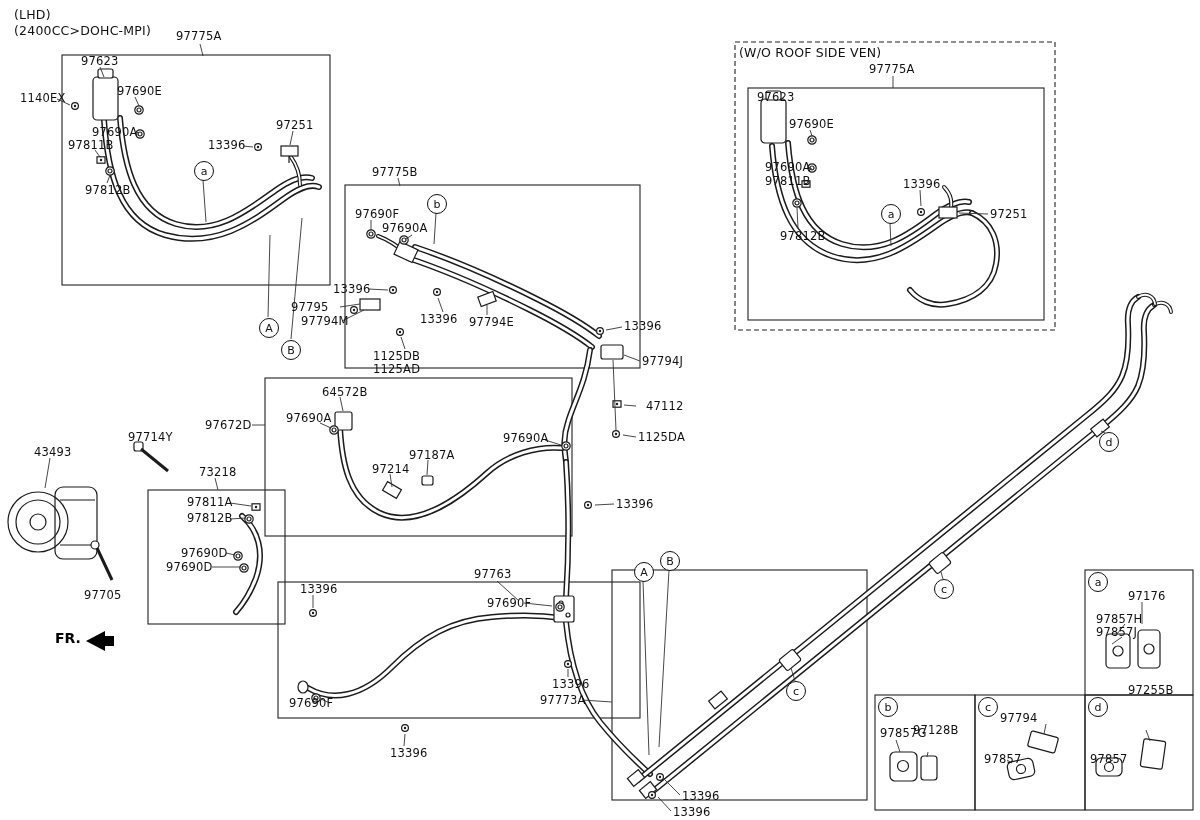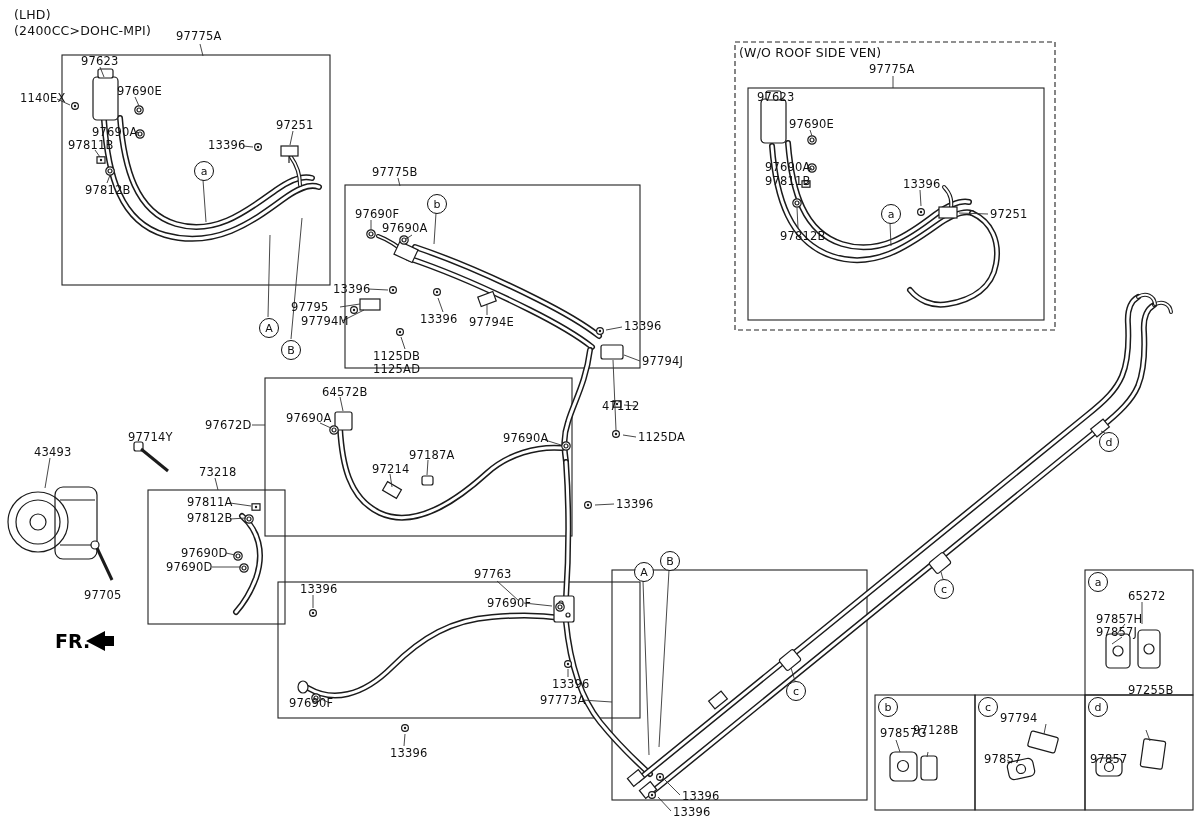--- a/index.html
+++ b/index.html
@@ -1,21 +1,21 @@
 <!DOCTYPE html>
 <html><head>
 <meta charset="utf-8">
 <style>
   html,body{margin:0;padding:0;background:#fff;}
   .stage{position:relative;width:1200px;height:820px;background:#ffffff;overflow:hidden;
          font-family:"DejaVu Sans","Liberation Sans",sans-serif;color:#111;}
   .art{position:absolute;left:0;top:0;z-index:1;}
   .lbl{position:absolute;z-index:2;font-size:11.5px;line-height:13px;white-space:nowrap;letter-spacing:.2px;color:#111;}
   .hdr{font-size:12.5px;}
-  .fr{position:absolute;z-index:2;font-weight:bold;font-size:19px;color:#000;}
+  .fr{position:absolute;z-index:2;font-weight:bold;font-size:14px;color:#000;}
   .callout{position:absolute;z-index:3;width:18px;height:18px;border:1.4px solid #111;border-radius:50%;
            background:#fff;display:flex;align-items:center;justify-content:center;
            font-size:11px;line-height:1;color:#111;}
   
   .box{fill:none;stroke:#222;stroke-width:1.1;}
   .dashed{stroke-dasharray:5 3;}
   .pipe-o{fill:none;stroke:#1b1b1b;stroke-width:6;stroke-linecap:round;stroke-linejoin:round;}
   .pipe-i{fill:none;stroke:#ffffff;stroke-width:3;stroke-linecap:round;stroke-linejoin:round;}
   .pipe-o2{fill:none;stroke:#1b1b1b;stroke-width:4;stroke-linecap:round;}
   .pipe-i2{fill:none;stroke:#ffffff;stroke-width:1.8;stroke-linecap:round;}
@@ -343,21 +343,21 @@
   <div class="lbl" style="left:382px;top:222px">97690A</div>
   <div class="lbl" style="left:333px;top:283px">13396</div>
   <div class="lbl" style="left:291px;top:301px">97795</div>
   <div class="lbl" style="left:301px;top:315px">97794M</div>
   <div class="lbl" style="left:420px;top:313px">13396</div>
   <div class="lbl" style="left:469px;top:316px">97794E</div>
   <div class="lbl" style="left:624px;top:320px">13396</div>
   <div class="lbl" style="left:642px;top:355px">97794J</div>
   <div class="lbl" style="left:373px;top:350px">1125DB</div>
   <div class="lbl" style="left:373px;top:363px">1125AD</div>
-  <div class="lbl" style="left:602px;top:400px">47112</div>
+  <div class="lbl" style="left:646px;top:400px">47112</div>
   <div class="lbl" style="left:638px;top:431px">1125DA</div>
 
   <div class="lbl" style="left:205px;top:419px">97672D</div>
   <div class="lbl" style="left:322px;top:386px">64572B</div>
   <div class="lbl" style="left:286px;top:412px">97690A</div>
   <div class="lbl" style="left:503px;top:432px">97690A</div>
   <div class="lbl" style="left:409px;top:449px">97187A</div>
   <div class="lbl" style="left:372px;top:463px">97214</div>
   <div class="lbl" style="left:616px;top:498px">13396</div>
 
@@ -385,21 +385,21 @@
   <div class="lbl" style="left:789px;top:118px">97690E</div>
   <div class="lbl" style="left:765px;top:161px">97690A</div>
   <div class="lbl" style="left:765px;top:175px">97811B</div>
   <div class="lbl" style="left:903px;top:178px">13396</div>
   <div class="lbl" style="left:780px;top:230px">97812B</div>
   <div class="lbl" style="left:990px;top:208px">97251</div>
 
   <div class="lbl" style="left:682px;top:790px">13396</div>
   <div class="lbl" style="left:673px;top:806px">13396</div>
 
-  <div class="lbl" style="left:1128px;top:590px">65272</div>
+  <div class="lbl" style="left:1128px;top:590px">97176</div>
   <div class="lbl" style="left:1096px;top:613px">97857H</div>
   <div class="lbl" style="left:1096px;top:626px">97857J</div>
   <div class="lbl" style="left:880px;top:727px">97857G</div>
   <div class="lbl" style="left:913px;top:724px">97128B</div>
   <div class="lbl" style="left:1000px;top:712px">97794</div>
   <div class="lbl" style="left:984px;top:753px">97857</div>
   <div class="lbl" style="left:1128px;top:684px">97255B</div>
   <div class="lbl" style="left:1090px;top:753px">97857</div>
 
   <div class="callout" style="left:194px;top:161px">a</div>

